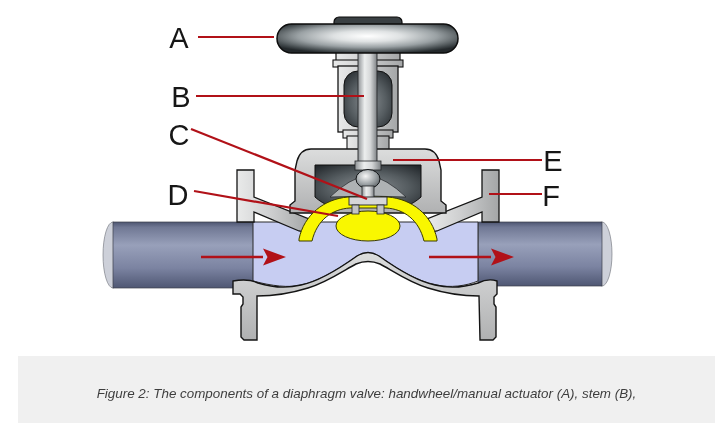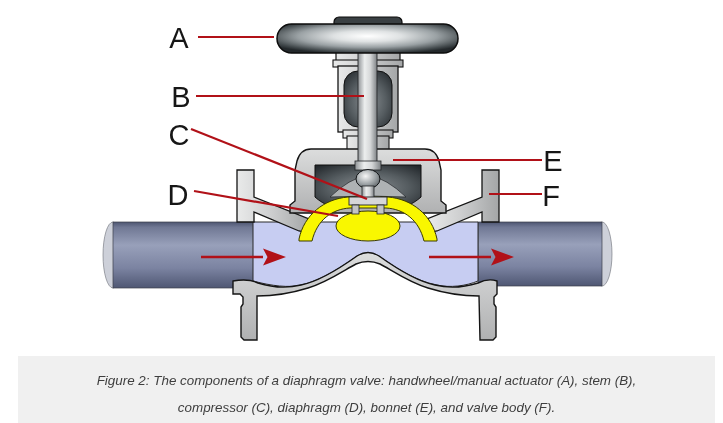--- a/index.html
+++ b/index.html
@@ -141,17 +141,16 @@
     <text x="181" y="107" text-anchor="middle" class="diagram-label">B</text>
     <text x="179" y="145" text-anchor="middle" class="diagram-label">C</text>
     <text x="178" y="205" text-anchor="middle" class="diagram-label">D</text>
     <text x="553" y="171" text-anchor="middle" class="diagram-label">E</text>
     <text x="551" y="206" text-anchor="middle" class="diagram-label">F</text>
   </svg>
 
   <div class="caption-box">
     <div class="caption-text">
       <span>Figure 2: The components of a diaphragm valve: handwheel/manual actuator (A), stem (B),</span><br>
-      <span>compressor (C), diaphragm (D), bonnet (E), and valve body (F).</span>
     </div>
   </div>
 
 </div>
 
 </body></html>

